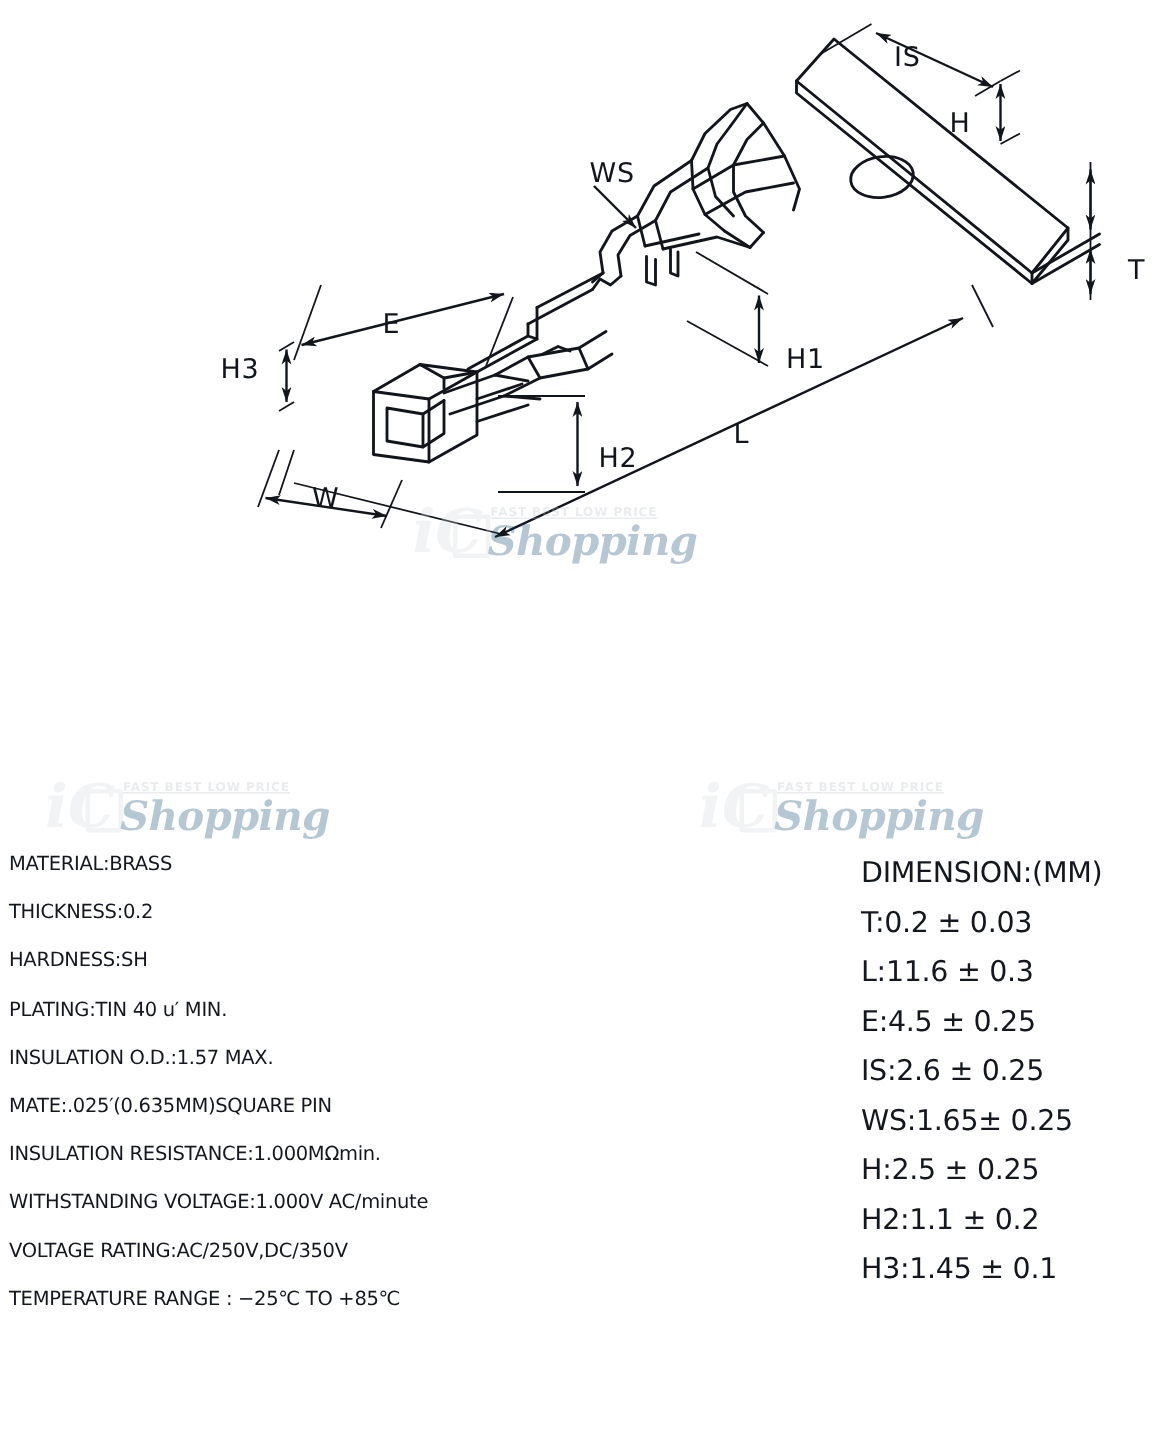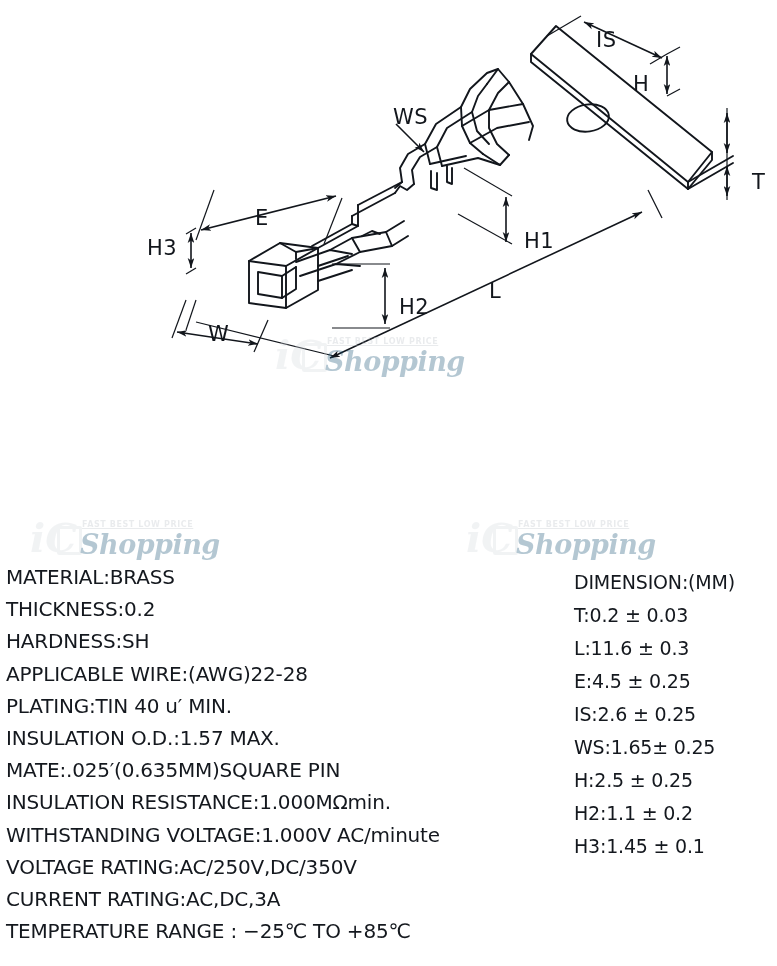--- a/index.html
+++ b/index.html
@@ -25,37 +25,37 @@
   }
   #drawing-svg {
     position: absolute;
     left: 0; top: 0;
   }
 
   
   .dim-label {
     position: absolute;
     font-family: "DejaVu Sans", sans-serif;
-    font-size: 21px;
+    font-size: 18px;
     letter-spacing: 0.5px;
     color: #12161c;
     white-space: nowrap;
     line-height: 1;
   }
 
   
   #spec-list {
     position: absolute;
     left: 6px;
     top: 561px;
     width: 470px;
   }
   .spec-line {
     font-family: "DejaVu Sans", sans-serif;
-    font-size: 20px;
+    font-size: 13px;
     line-height: 32.2px;
     height: 32.2px;
     white-space: nowrap;
     color: #14181e;
     letter-spacing: -0.2px;
   }
 
   
   #dimension-table {
     position: absolute;
@@ -281,28 +281,26 @@
       <span class="wm-tagline">FAST BEST LOW PRICE</span>
       <span class="wm-brand">Shopping</span>
     </div>
   </div>
 </div>
 
 <div id="spec-list">
   <div class="spec-line">MATERIAL:BRASS</div>
   <div class="spec-line">THICKNESS:0.2</div>
   <div class="spec-line">HARDNESS:SH</div>
-  <div class="spec-line">APPLICABLE WIRE:(AWG)22-28</div>
   <div class="spec-line">PLATING:TIN 40 u′ MIN.</div>
   <div class="spec-line">INSULATION O.D.:1.57 MAX.</div>
   <div class="spec-line">MATE:.025′(0.635MM)SQUARE PIN</div>
   <div class="spec-line">INSULATION RESISTANCE:1.000MΩmin.</div>
   <div class="spec-line">WITHSTANDING VOLTAGE:1.000V AC/minute</div>
   <div class="spec-line">VOLTAGE RATING:AC/250V,DC/350V</div>
-  <div class="spec-line">CURRENT RATING:AC,DC,3A</div>
   <div class="spec-line">TEMPERATURE RANGE : −25℃ TO +85℃</div>
 </div>
 
 <div id="dimension-table">
   <div id="dimension-title">DIMENSION:(MM)</div>
   <div class="dim-row">T:0.2 ± 0.03</div>
   <div class="dim-row">L:11.6 ± 0.3</div>
   <div class="dim-row">E:4.5 ± 0.25</div>
   <div class="dim-row">IS:2.6 ± 0.25</div>
   <div class="dim-row">WS:1.65± 0.25</div>

